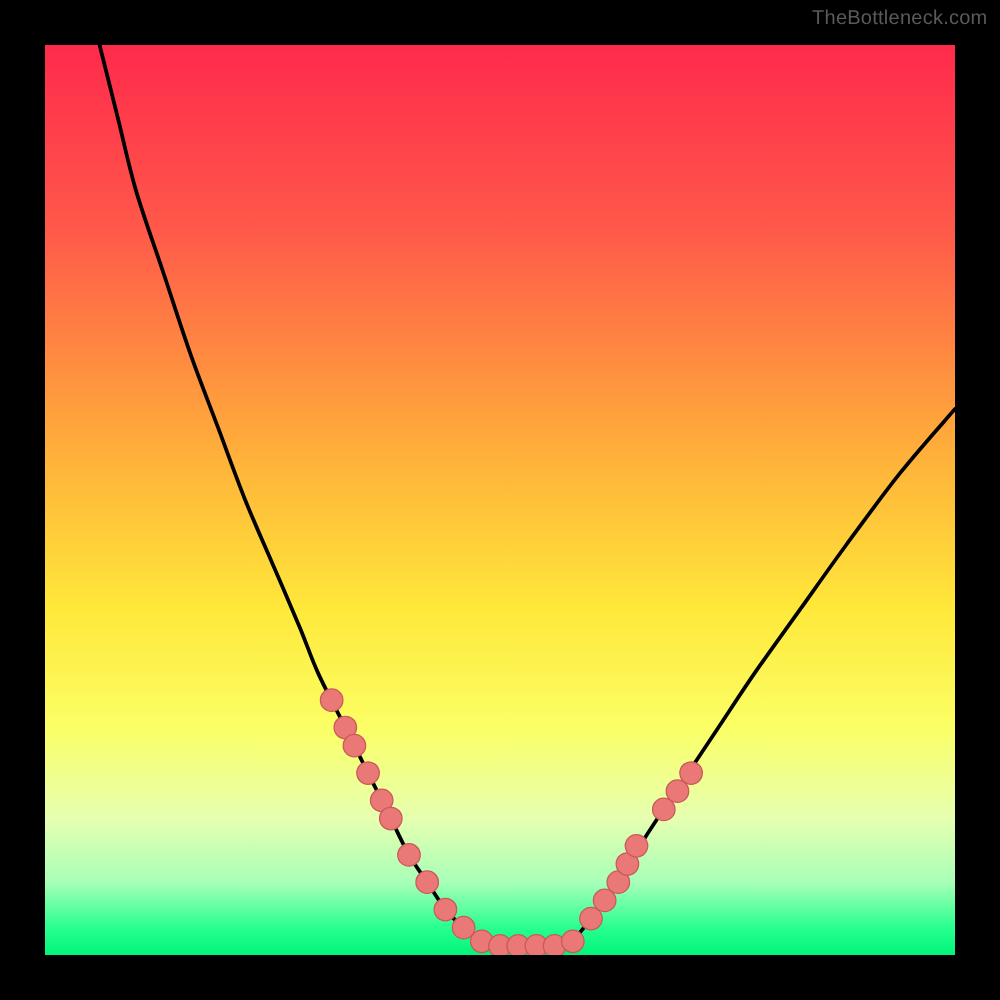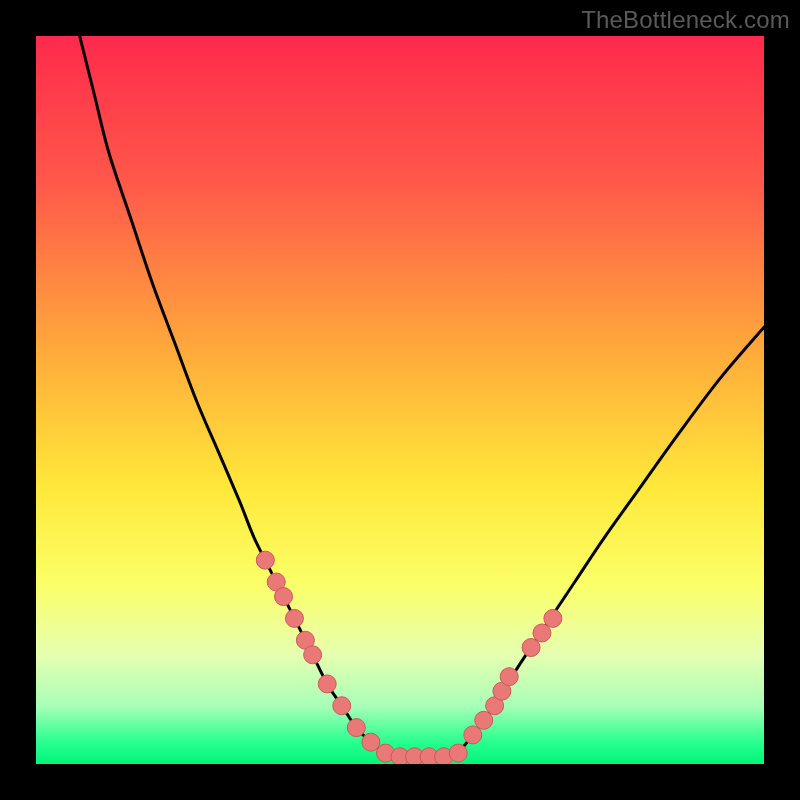--- a/index.html
+++ b/index.html
@@ -15,21 +15,21 @@
     position: relative;
     width: 800px;
     height: 800px;
     background: #000;
   }
   .watermark {
     position: absolute;
     top: 6px;
     right: 10px;
     color: #5a5a5a;
-    font-size: 24px;
+    font-size: 16px;
     font-weight: 400;
     letter-spacing: 0.2px;
     z-index: 5;
     font-family: Arial, sans-serif;
     text-align: center;
   }
   svg {
     position: absolute;
     top: 0;
     left: 0;

